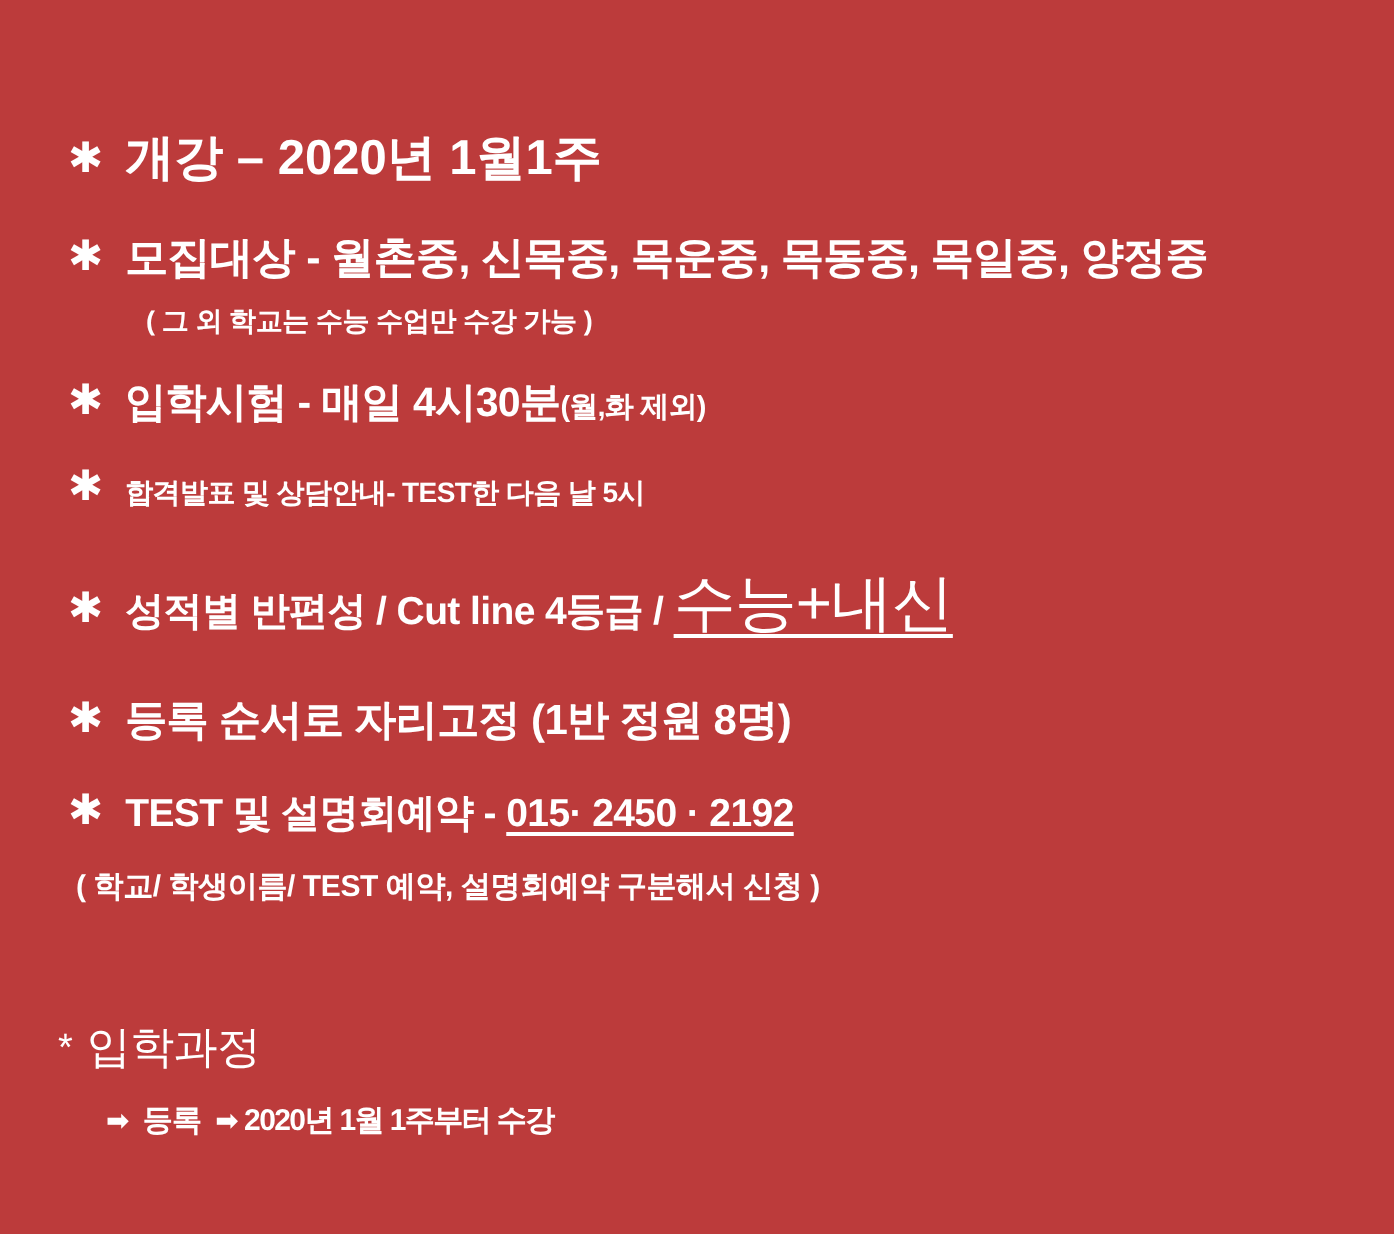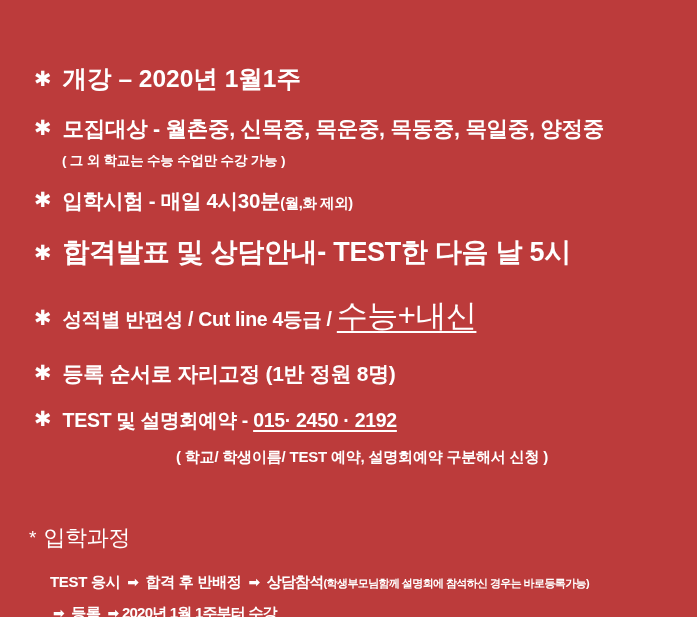--- a/index.html
+++ b/index.html
@@ -61,28 +61,29 @@
   .r-target    { margin-top: 19px; }
   .r-target .row-text   { font-size: 21.5px; }
 
   .note {
     padding-left: 62px;
     margin-top: 9px;
     font-size: 13.5px;
     font-weight: 700;
     letter-spacing: -0.2px;
     white-space: nowrap;
-  }
-  .note.n-apply { padding-left: 27px; margin-top: 14px; font-size: 15px; text-align: center; }
+    margin-left: 11px;
+  }
+  .note.n-apply { padding-left: 27px; margin-top: 14px; font-size: 15px; }
 
   .r-exam      { margin-top: 17px; }
   .r-exam .row-text     { font-size: 20.5px; }
 
   .r-result    { margin-top: 19px; }
-  .r-result .row-text   { font-size: 27px; }
+  .r-result .row-text   { font-size: 14px; }
 
   .r-cutline   { margin-top: 25px; }
   .r-cutline .row-text  { font-size: 19.5px; }
 
   .r-seats     { margin-top: 23px; }
   .r-seats .row-text    { font-size: 21px; }
 
   .r-reserve   { margin-top: 19px; }
   .r-reserve .row-text  { font-size: 19.5px; }
 
@@ -179,27 +180,20 @@
       <span class="bullet">✱</span>
       <span class="row-text"><span>TEST 및 설명회예약 -</span> <span class="uline">015· 2450 · 2192</span></span>
     </div>
     <div class="note n-apply">( 학교/ 학생이름/ TEST 예약, 설명회예약 구분해서 신청 )</div>
 
     <div class="process-title">
       <span class="bullet plain">*</span>
       <span class="row-text">입학과정</span>
     </div>
 
-    <div class="process-line p1">
-      <span class="step">TEST 응시</span>
-      <span class="arrow">➡</span>
-      <span class="step">합격 후 반배정</span>
-      <span class="arrow">➡</span>
-      <span class="step nowrap-tight">상담참석</span><span class="tiny">(학생부모님함께 설명회에 참석하신 경우는 바로등록가능)</span>
-    </div>
 
     <div class="process-line p2">
       <span class="arrow">➡</span>
       <span class="step">등록</span>
       <span class="arrow">➡</span><span class="step nowrap-tight">2020년 1월 1주부터 수강</span>
     </div>
 
   </div>
 </div>
 

